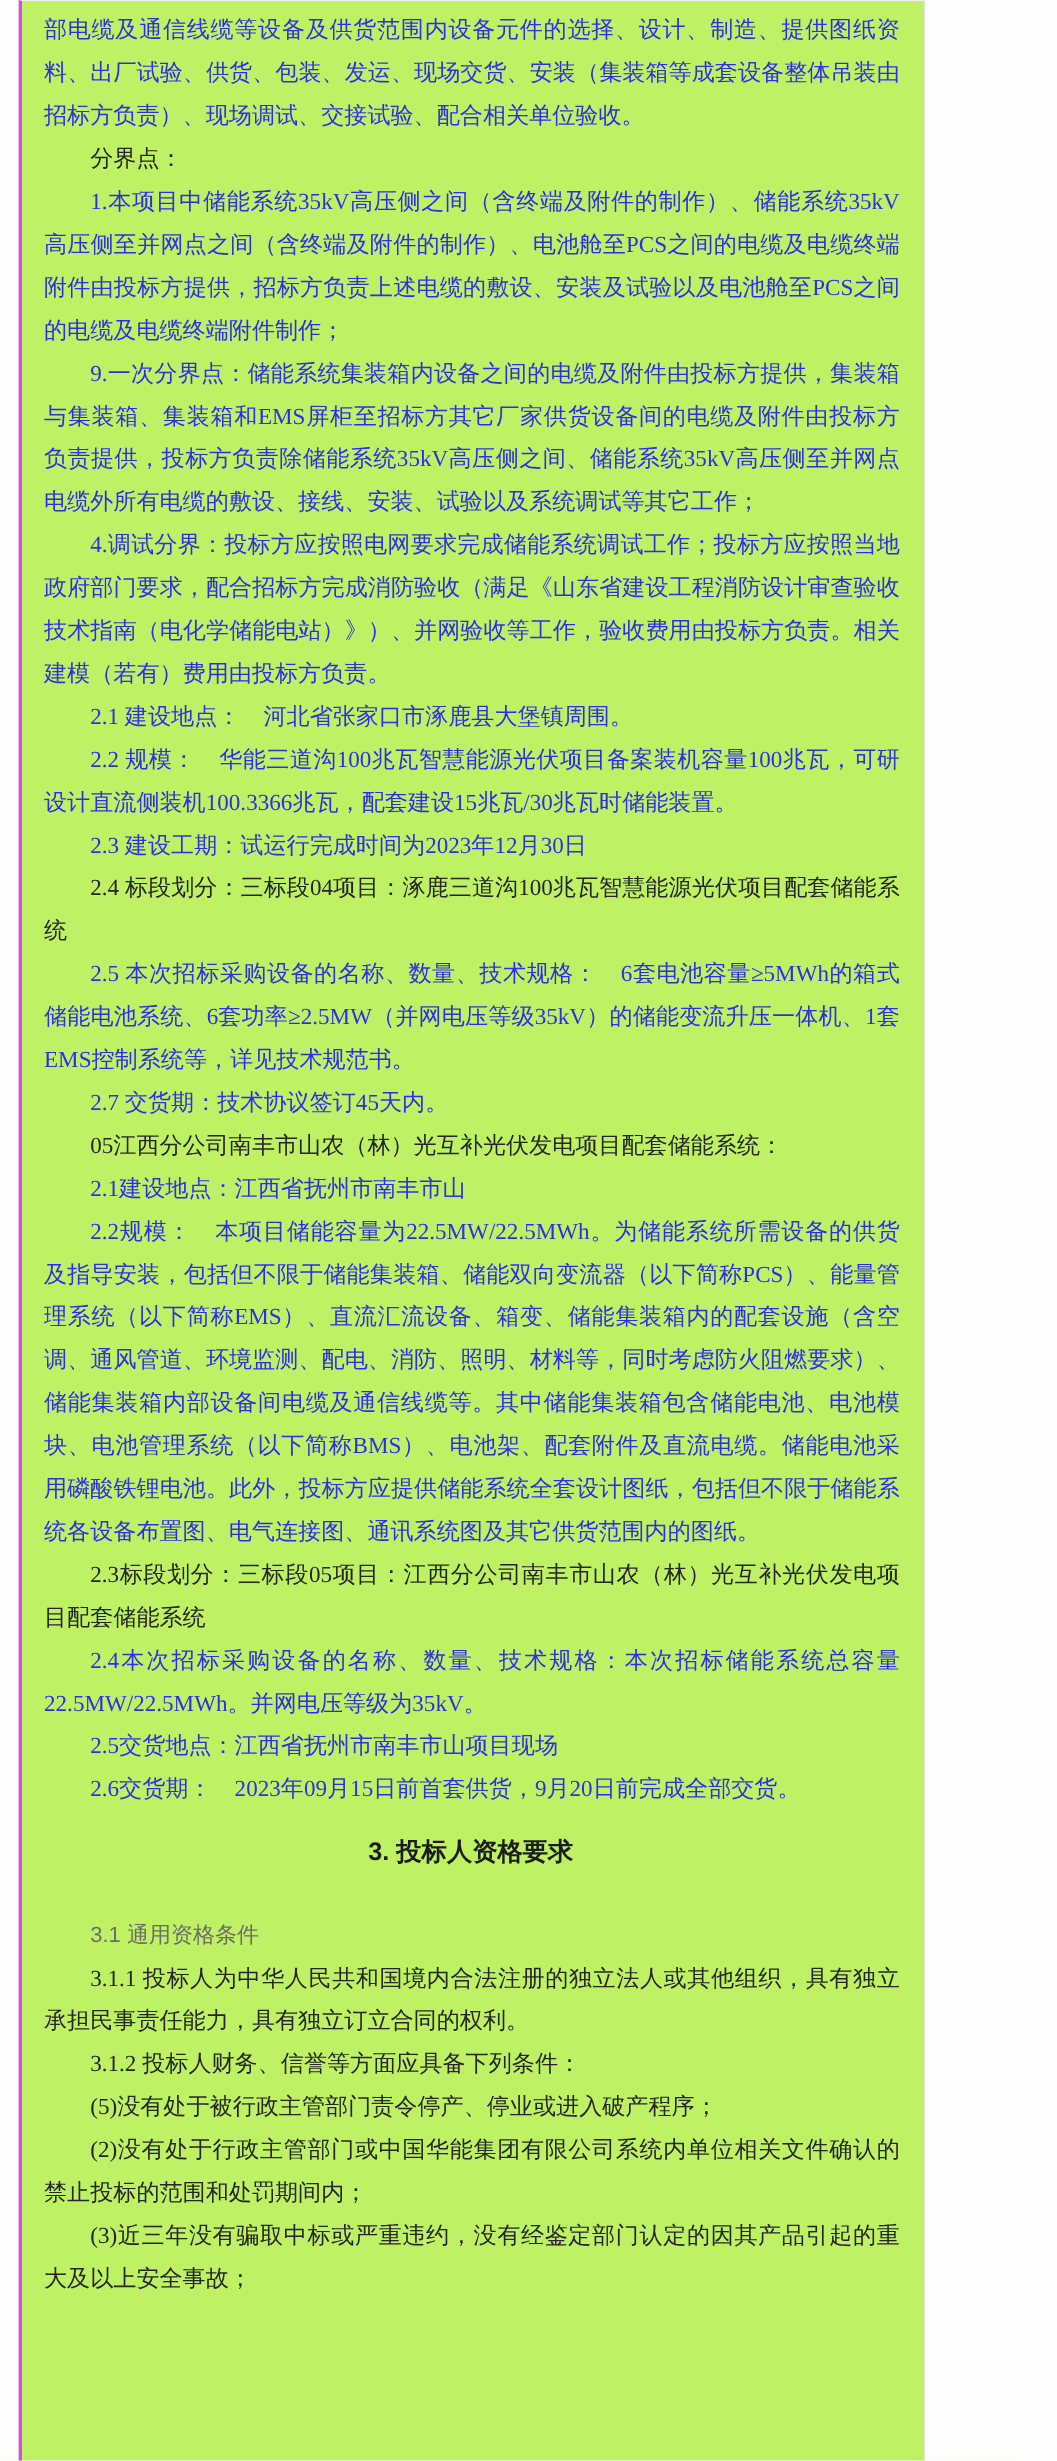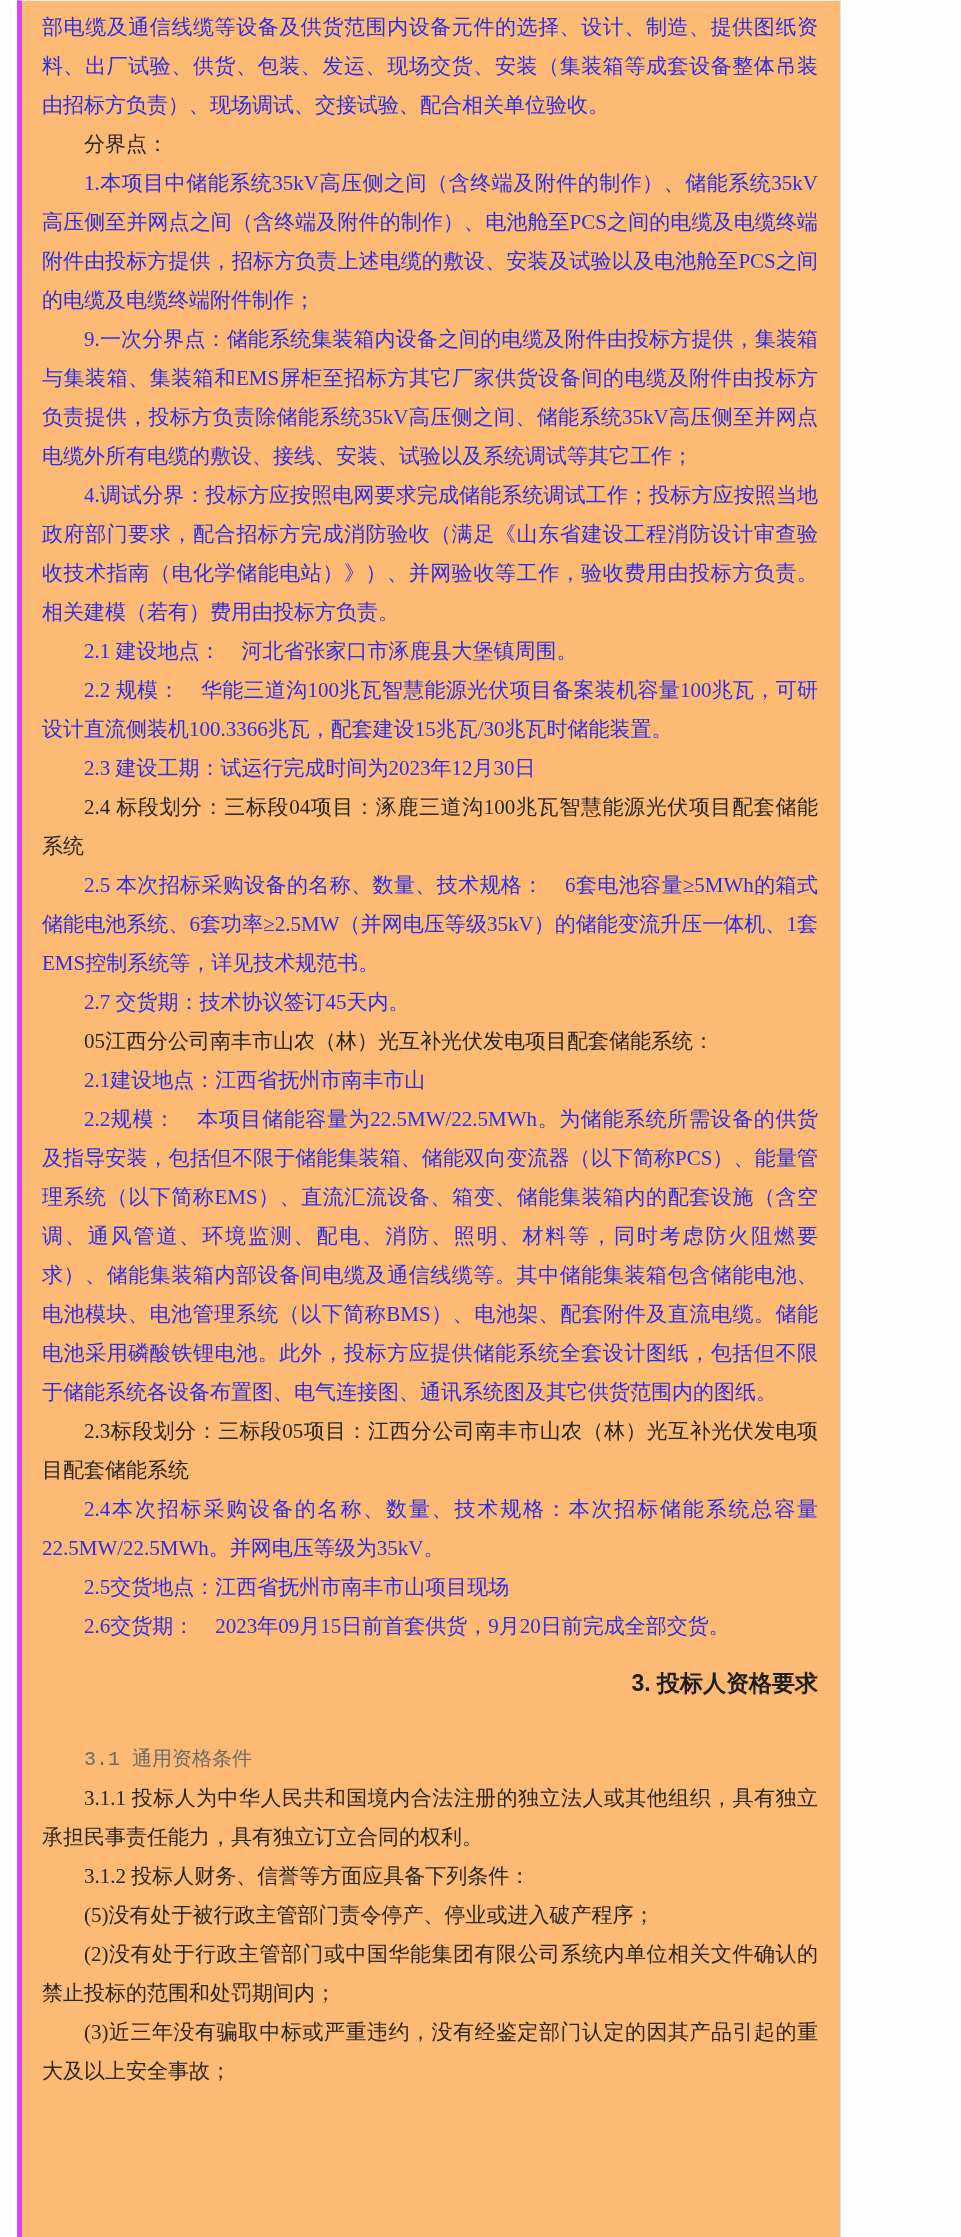--- a/index.html
+++ b/index.html
@@ -3,34 +3,34 @@
 <meta charset="utf-8">
 <style>
   html,body{margin:0;padding:0;background:#ffffff;}
   .page{
     width:961px;height:2237px;background:#fdfdfd;
     box-sizing:border-box;overflow:hidden;
     font-family:"Liberation Serif","DejaVu Serif",serif;
   }
   .frame{
     margin-left:17px;width:824px;min-height:2237px;box-sizing:border-box;
-    border-left:5px solid #d946ef;border-right:1px solid #e4e4e4;border-top:1px solid #efefef;
-    padding:7px 22px 40px 20px;background:#fdba74;
+    border-left:3px solid #d946ef;border-right:1px solid #e4e4e4;border-top:1px solid #efefef;
+    padding:7px 22px 40px 20px;background:#bef264;
   }
   .body{
     margin:0;font-size:21px;line-height:39px;text-align:justify;
     font-family:"Liberation Serif","DejaVu Serif",serif;
   }
   .indent{text-indent:42px;}
   .blue{color:#2e2ee6;}
   .black{color:#262626;}
-  .gray{color:#6b6b6b;font-family:Liberation Mono, monospace;font-size:20px;margin-top:36px;}
+  .gray{color:#6b6b6b;font-family:Liberation Sans, sans-serif;font-size:20px;margin-top:36px;}
   .heading2{
     margin:16px 0 8px -2px;font-size:23px;line-height:42px;font-weight:bold;color:#1d1d1d;
-    font-family:"Liberation Sans","DejaVu Sans",sans-serif;text-align:right;
+    font-family:"Liberation Sans","DejaVu Sans",sans-serif;text-align:center;
   }
 </style>
 </head>
 <body>
 
 <div class="page">
   <div class="frame">
     <div id="doc-content">
         <p class="body blue">部电缆及通信线缆等设备及供货范围内设备元件的选择、设计、制造、提供图纸资料、出厂试验、供货、包装、发运、现场交货、安装（集装箱等成套设备整体吊装由招标方负责）、现场调试、交接试验、配合相关单位验收。</p>
         <p class="body black indent">分界点：</p>

